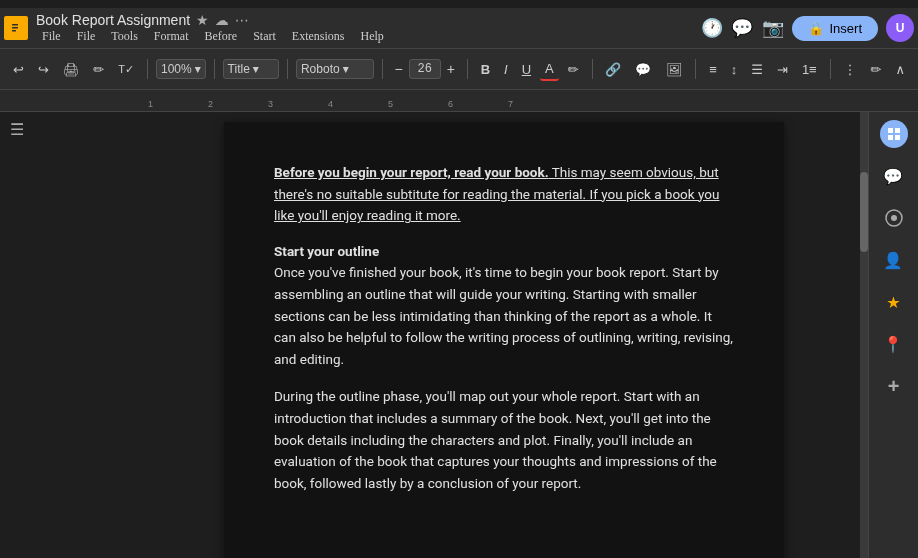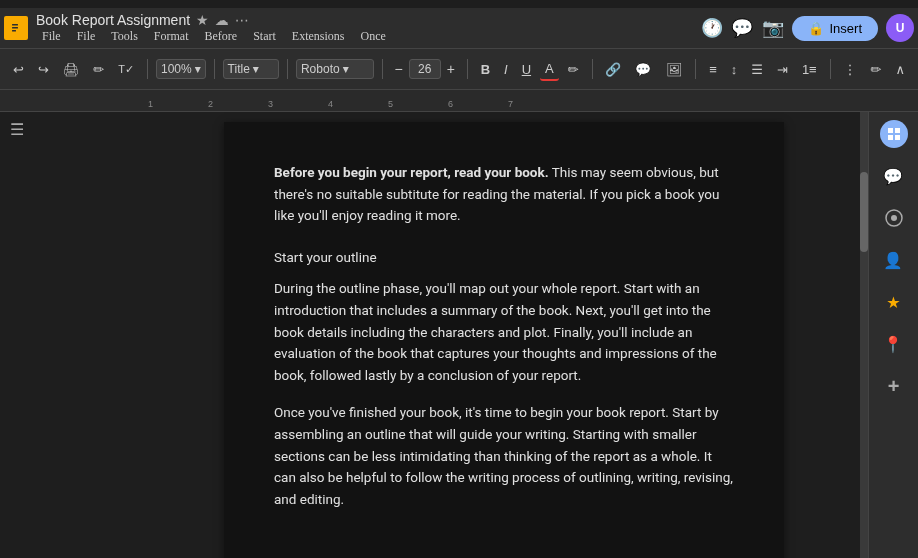--- a/index.html
+++ b/index.html
@@ -85,20 +85,21 @@
     #font-size-area .size-btn { padding: 2px 4px; font-size: 14px; cursor: pointer; color: #ccc; }
     #font-size-input {
       width: 32px;
       background: #3c3c3c;
       border: 1px solid #555;
       border-radius: 3px;
       color: #ccc;
       text-align: center;
       font-size: 12px;
       padding: 2px;
+      font-family: Liberation Mono, monospace;
     }
     .bold { font-weight: bold; }
     .italic { font-style: italic; }
     .underline { text-decoration: underline; }
 
     
     #ruler {
       height: 22px;
       background: #2a2a2a;
       border-bottom: 1px solid #444;
@@ -191,26 +192,26 @@
       width: 8px;
       height: 80px;
       background: #666;
       border-radius: 4px;
       position: absolute;
       top: 60px;
     }
 
     
     .para { margin-bottom: 16px; }
-    .first-para { margin-bottom: 20px; }
+    .first-para { margin-bottom: 14px; text-decoration: underline; }
     h2.section-title {
-      font-weight: normal;
+      font-weight: bold;
       font-size: 13.5px;
       color: #e0e0e0;
-      margin-bottom: 10px;
+      margin-bottom: 0;
     }
 
     
     #title-row { display: flex; align-items: center; gap: 6px; }
   </style>
 </head>
 <body>
 
 <div id="title-bar">
   <div id="doc-icon">
@@ -229,21 +230,21 @@
       <span style="font-size:14px;color:#aaa;">⋯</span>
     </div>
     <div id="menu-bar">
       <span>File</span>
       <span>File</span>
       <span>Tools</span>
       <span>Format</span>
       <span>Before</span>
       <span>Start</span>
       <span>Extensions</span>
-      <span>Once</span>
+      <span>Help</span>
     </div>
   </div>
   <div id="toolbar-right">
     <span style="font-size:18px;color:#aaa;">🕐</span>
     <span style="font-size:18px;color:#aaa;">💬</span>
     <span style="font-size:18px;color:#aaa;">📷</span>
     <button id="share-btn">
       <span>🔒</span>
       <span>Insert</span>
     </button>
@@ -317,22 +318,22 @@
   <div id="left-sidebar">
     <span id="hamburger">☰</span>
   </div>
 
   <div id="doc-area">
     <div id="page">
       <p class="para first-para">
         <strong>Before you begin your report, read your book.</strong><span> This may seem obvious, but there's no suitable subtitute for reading the material. If you pick a book you like you'll enjoy reading it more.</span>
       </p>
       <h2 class="section-title">Start your outline</h2>
+      <p class="para">Once you've finished your book, it's time to begin your book report. Start by assembling an outline that will guide your writing. Starting with smaller sections can be less intimidating than thinking of the report as a whole. It can also be helpful to follow the writing process of outlining, writing, revising, and editing.</p>
       <p class="para">During the outline phase, you'll map out your whole report. Start with an introduction that includes a summary of the book. Next, you'll get into the book details including the characters and plot. Finally, you'll include an evaluation of the book that captures your thoughts and impressions of the book, followed lastly by a conclusion of your report.</p>
-      <p class="para">Once you've finished your book, it's time to begin your book report. Start by assembling an outline that will guide your writing. Starting with smaller sections can be less intimidating than thinking of the report as a whole. It can also be helpful to follow the writing process of outlining, writing, revising, and editing.</p>
     </div>
   </div>
 
   <div id="v-scrollbar">
     <div id="v-scroll-thumb"></div>
   </div>
 
   <div id="right-sidebar">
     <div class="right-icon active">
       <svg width="18" height="18" viewBox="0 0 18 18">

